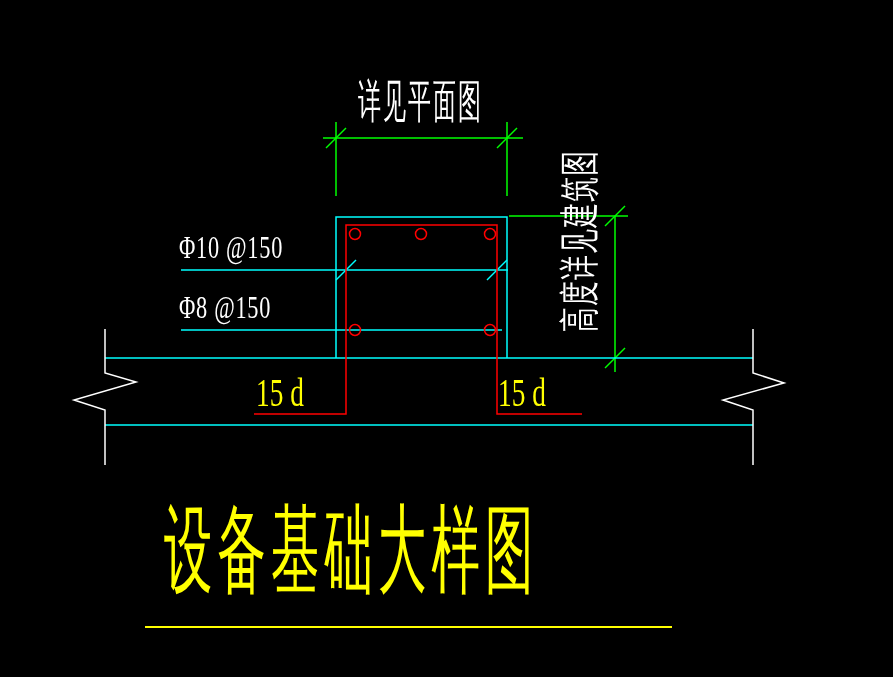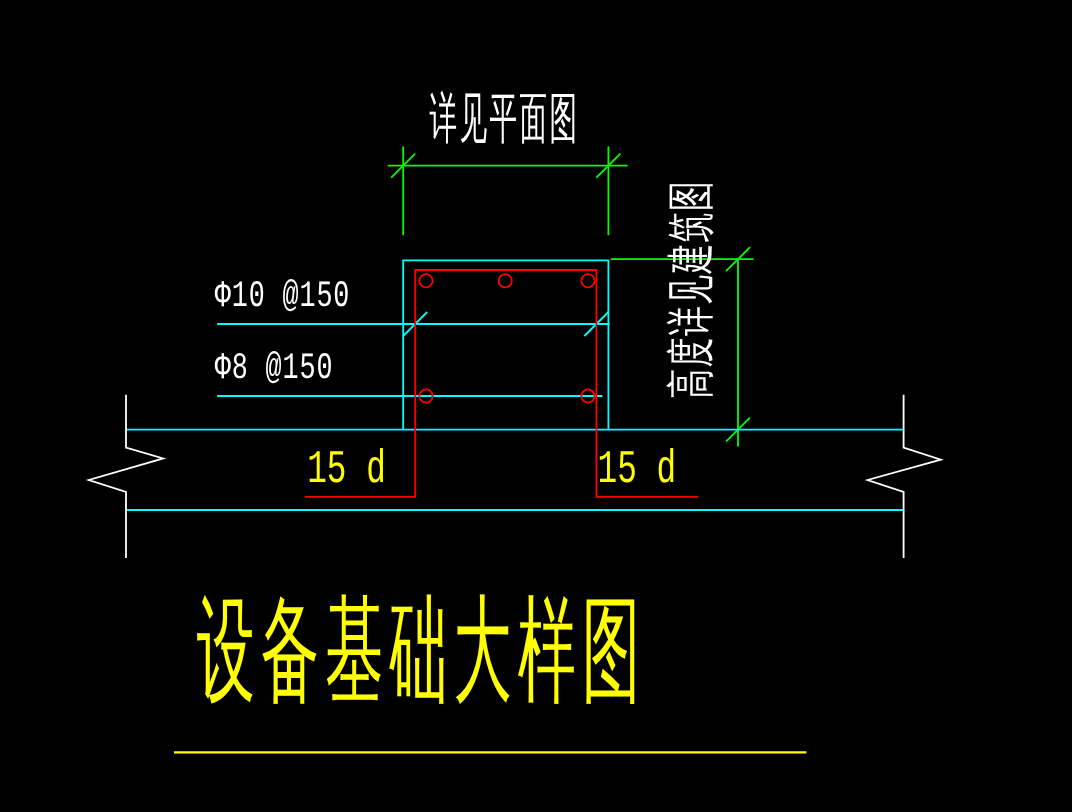--- a/index.html
+++ b/index.html
@@ -6,21 +6,21 @@
     margin: 0;
     padding: 0;
     background: #000000;
   }
   .canvas {
     position: relative;
     width: 893px;
     height: 677px;
     background: #000000;
     overflow: hidden;
-    font-family: Liberation Mono, monospace;
+    font-family: Liberation Serif, serif;
   }
   .canvas svg {
     position: absolute;
     left: 0;
     top: 0;
   }
   .txt {
     position: absolute;
     line-height: 1;
     white-space: nowrap;

